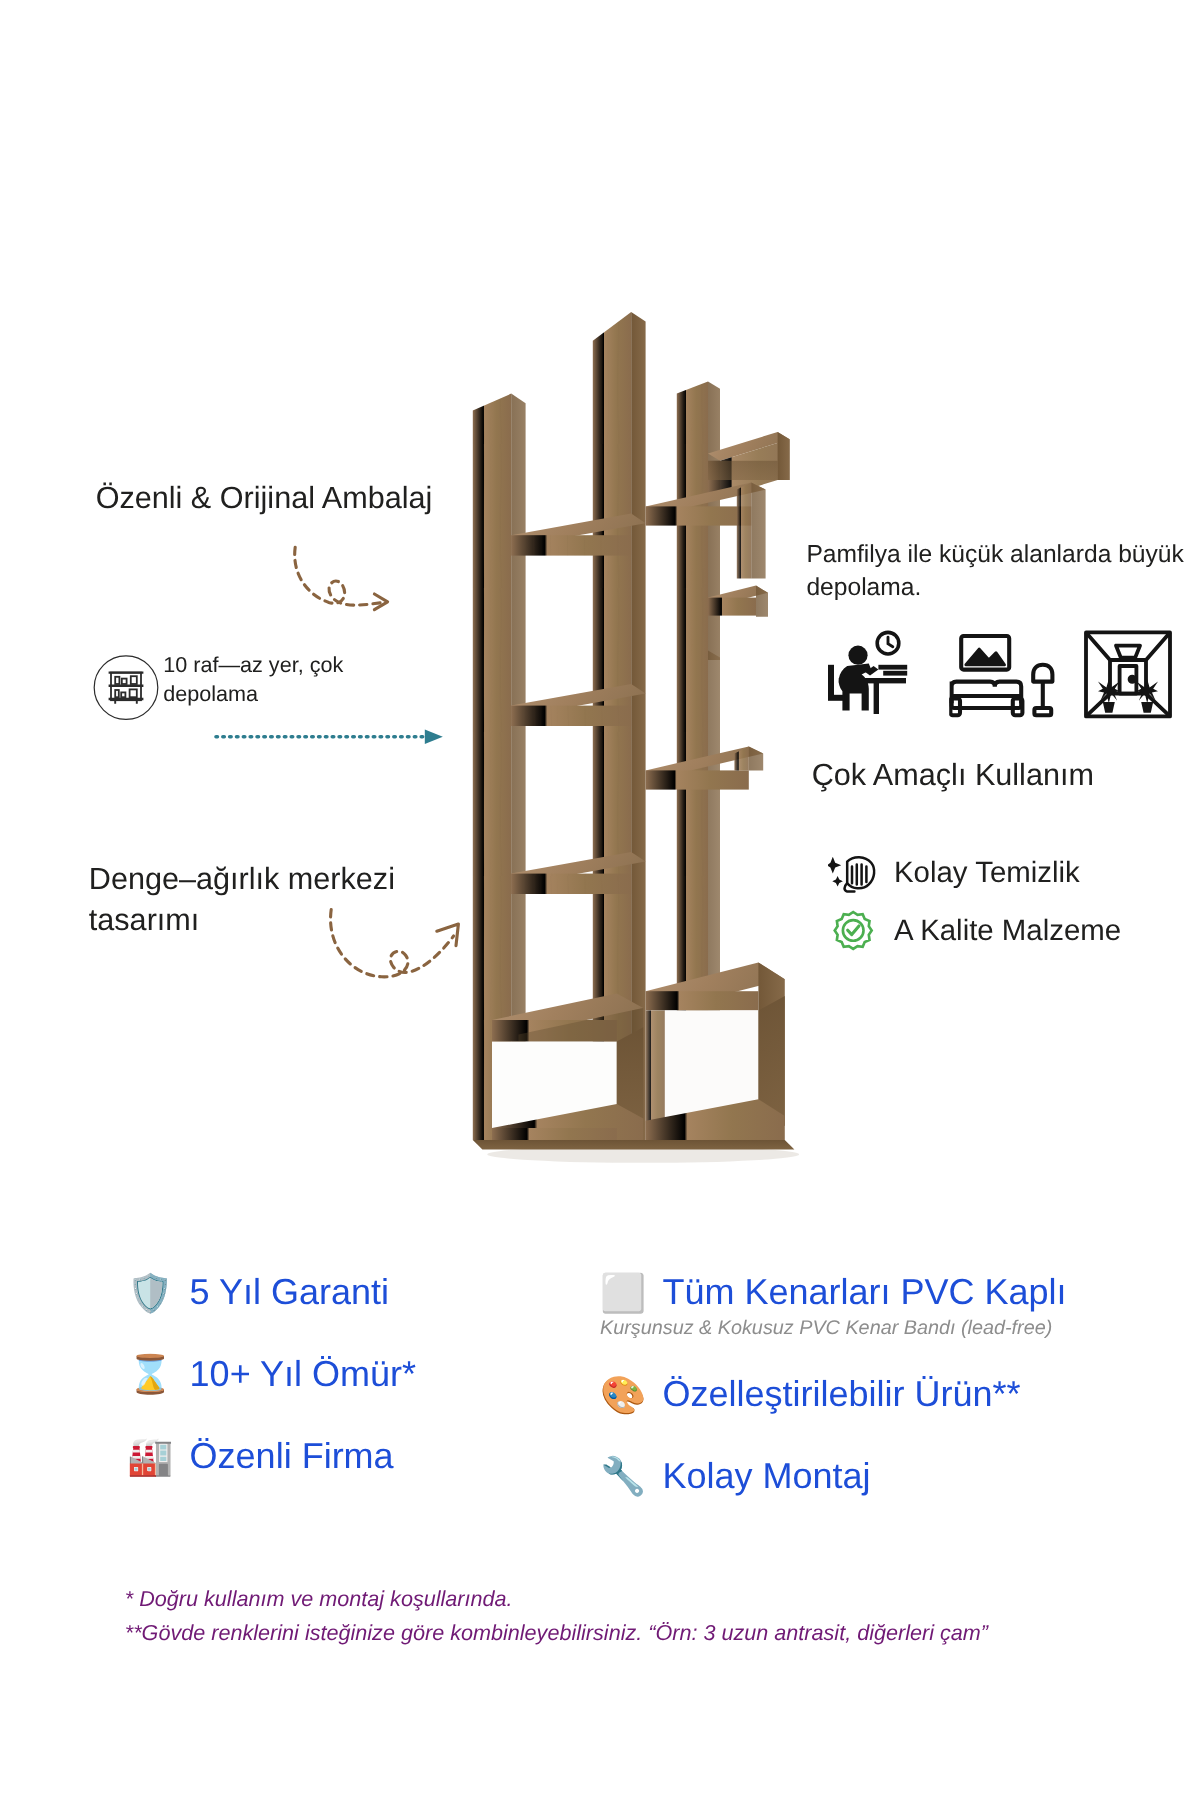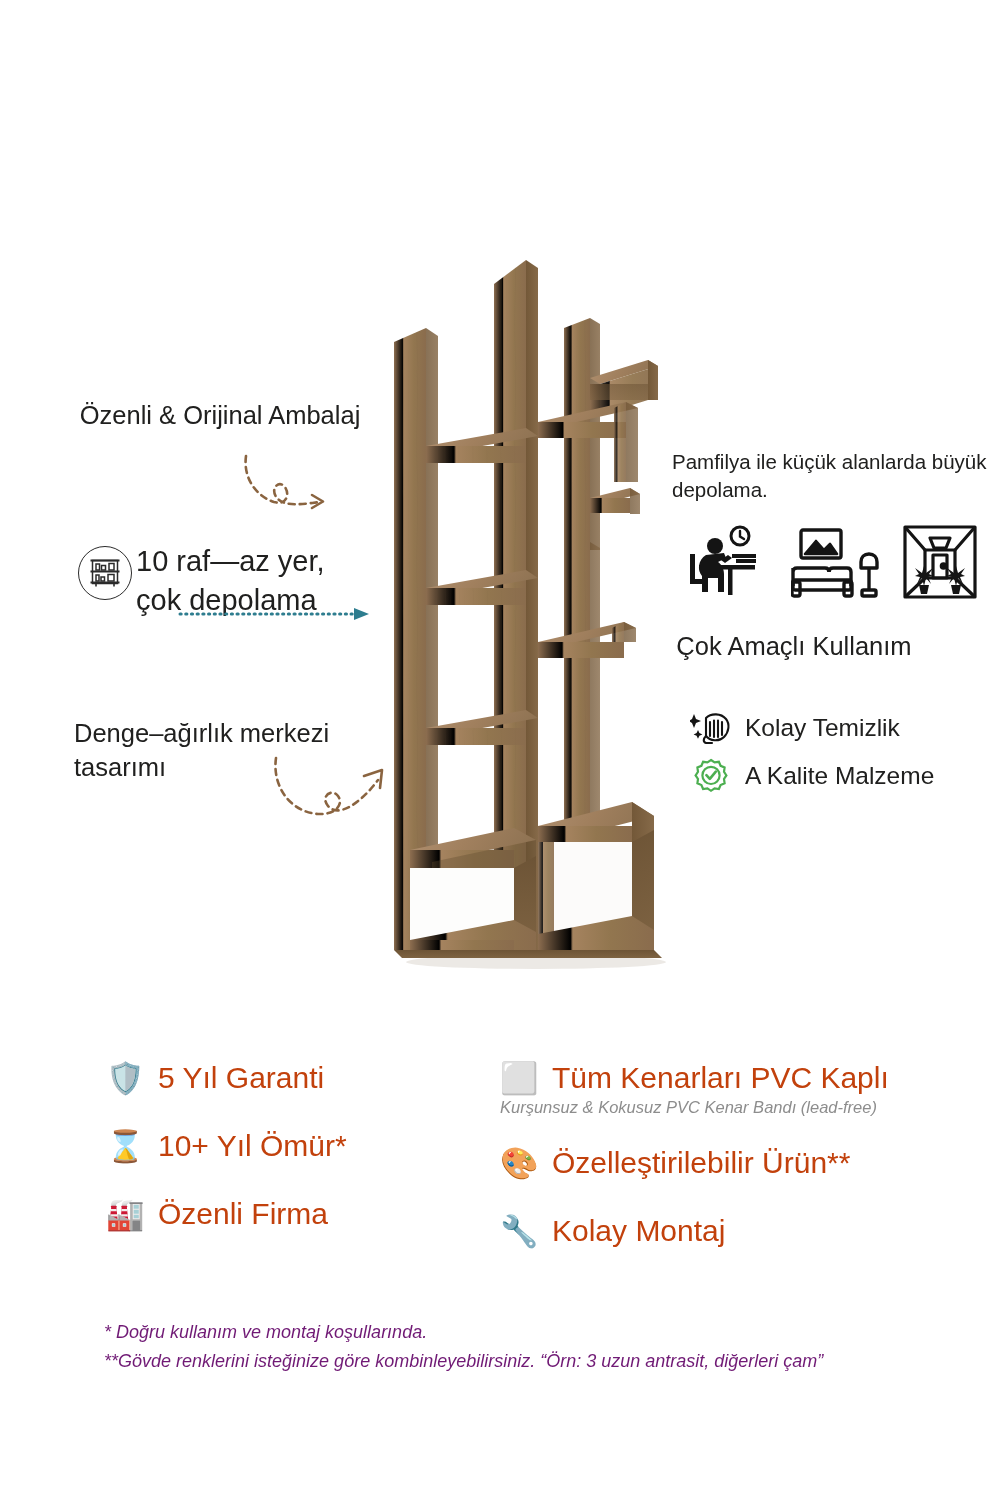--- a/index.html
+++ b/index.html
@@ -21,21 +21,21 @@
   }
   .logo-reg { position: absolute; top: -2px; right: -11px; font-size: 10px; font-weight: 400; }
   .logo-sub {
     font-size: 9.4px; letter-spacing: 2.0px; color: #9a7a58;
     margin-top: 5px; white-space: nowrap;
   }
 
   
   .callout { position: absolute; font-weight: 400; color: #20201f; }
   .c-pack { left: 70px; top: 398px; width: 300px; font-size: 25.5px; line-height: 1.35; text-align: center; }
-  .c-shelf-text { left: 136px; top: 542px; width: 230px; font-size: 29px; line-height: 1.35; }
+  .c-shelf-text { left: 136px; top: 542px; width: 230px; font-size: 18px; line-height: 1.35; }
   .c-balance { left: 74px; top: 716px; width: 300px; font-size: 25.5px; line-height: 1.35; }
 
   .shelf-badge {
     position: absolute; left: 78px; top: 546px;
     width: 54px; height: 54px; border: 1.6px solid #2b2b2b; border-radius: 50%;
     display: flex; align-items: center; justify-content: center;
   }
 
   .arrow-svg { position: absolute; }
   #arrow-pack { left: 238px; top: 452px; }
@@ -62,21 +62,21 @@
   #feat-quality { top: 756px; }
 
   
   .features { position: absolute; left: 0; top: 1044px; width: 1000px; height: 220px; }
   .fcol { position: absolute; }
   .fcol-left { left: 106px; top: 0; width: 380px; }
   .fcol-right { left: 500px; top: 0; width: 470px; }
   .frow { display: flex; align-items: center; gap: 14px; height: 68px; }
   .frow .emo { font-size: 31px; line-height: 1; width: 38px; text-align: center; flex: 0 0 38px;
                font-family: "DejaVu Sans", sans-serif; }
-  .frow .txt { font-size: 30px; color: #c2410c; white-space: nowrap; }
+  .frow .txt { font-size: 30px; color: #1d4ed8; white-space: nowrap; }
   .fsub { font-size: 16.5px; font-style: italic; color: #8d8d8d; margin: -14px 0 12px 0px; white-space: nowrap; }
 
   
   .notes { position: absolute; left: 104px; top: 1318px; width: 840px;
            font-size: 18px; font-style: italic; color: #701a75; line-height: 1.62; }
 
   .ico { display: block; }
 </style>
 </head>
 <body>

